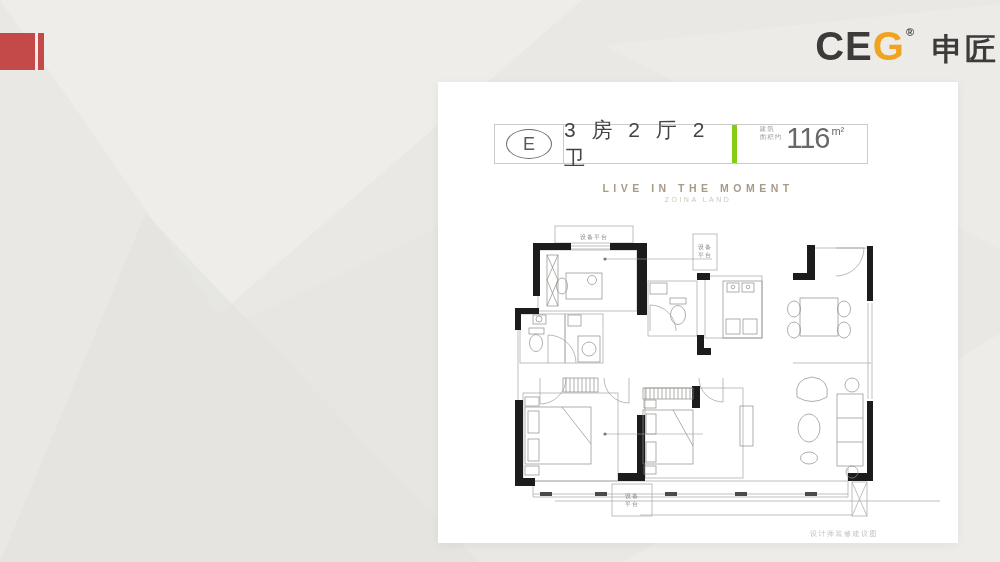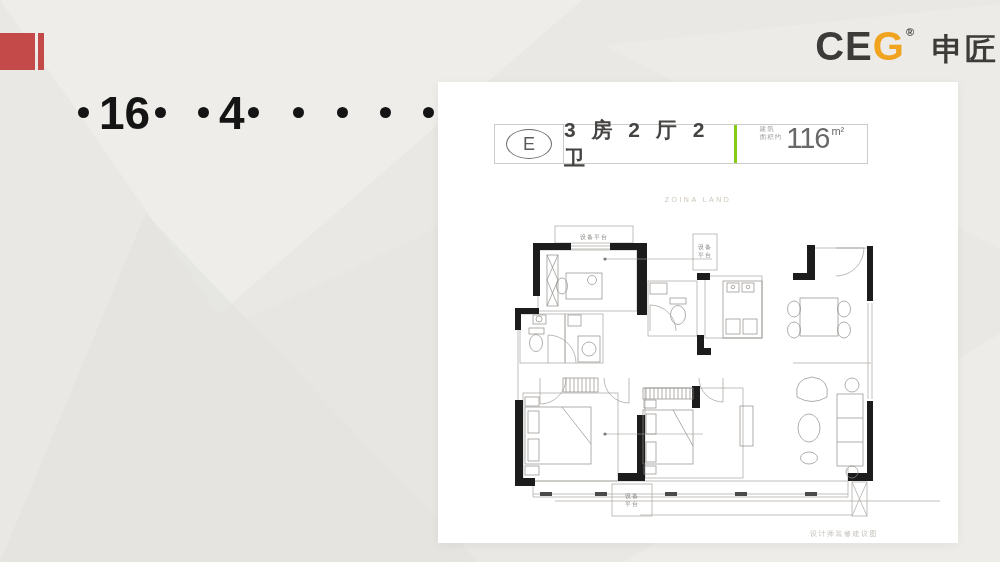--- a/index.html
+++ b/index.html
@@ -29,21 +29,21 @@
   
   .dots-row{position:absolute;left:0;top:0;width:460px;height:140px;}
   .row-dot{position:absolute;top:107px;width:11px;height:11px;border-radius:50%;background:#141414;}
   .row-num{position:absolute;top:90px;font-size:46px;line-height:46px;font-weight:600;color:#141414;letter-spacing:0;}
 
   
   .card{position:absolute;left:438px;top:82px;width:520px;height:461px;background:#ffffff;box-shadow:0 2px 10px rgba(0,0,0,.05);}
   .unit-header{position:absolute;left:56px;top:42px;width:374px;height:40px;border:1px solid #cbcbc9;display:flex;box-sizing:border-box;background:#fff;}
   .cell-e{width:68px;border-right:1px solid #cbcbc9;display:flex;align-items:center;justify-content:center;}
   .e-ellipse{width:44px;height:28px;border:1.2px solid #6b6b69;border-radius:50%;display:flex;align-items:center;justify-content:center;font-size:18px;color:#5a5a58;}
-  .cell-rooms{flex:1;border-right:3px solid #84cc16;display:flex;align-items:center;justify-content:center;font-size:21px;color:#454442;letter-spacing:5px;font-weight:700;}
+  .cell-rooms{flex:1;border-right:5px solid #84cc16;display:flex;align-items:center;justify-content:center;font-size:21px;color:#454442;letter-spacing:5px;font-weight:400;}
   .cell-area{width:130px;display:flex;align-items:flex-start;justify-content:center;padding-bottom:5px;box-sizing:border-box;}
   .area-prefix{display:flex;flex-direction:column;font-size:6.5px;line-height:8px;color:#9a9a98;margin:0 4px 5px 0;letter-spacing:1px;}
   .area-value{font-size:29px;line-height:26px;font-weight:300;color:#68686a;letter-spacing:-1px;}
   .area-unit{font-size:11px;color:#68686a;margin:0 0 1px 2px;}
   .tagline{position:absolute;left:0;top:100px;width:100%;text-align:center;font-size:10.5px;letter-spacing:4.5px;color:#a79a88;font-weight:600;}
   .tagline-sub{position:absolute;left:0;top:114px;width:100%;text-align:center;font-size:7px;letter-spacing:2.5px;color:#cdc5ba;}
   .plan-svg{position:absolute;left:62px;top:136px;}
   .plan-note{position:absolute;right:80px;bottom:4px;font-size:7px;letter-spacing:1.5px;color:#c2beb8;}
 
   .plan-label{font-size:6px;fill:#8a8884;letter-spacing:1px;}
@@ -62,50 +62,39 @@
   <div class="red-main"></div>
   <div class="red-bar"></div>
 
   <div class="logo">
     <span class="latin">CE</span>
       <span class="latin g">G</span>
     <span class="reg">®</span>
     <span class="cn">申匠</span>
   </div>
 
-  <div class="dots-row">
-      <span class="row-dot" style="left: 78px;"></span>
-      <span class="row-num" style="left: 99px;">16</span>
-      <span class="row-dot" style="left: 155px;"></span>
-      <span class="row-dot" style="left: 198px;"></span>
-      <span class="row-num" style="left: 219px;">4</span>
-      <span class="row-dot" style="left: 248px;"></span>
-      <span class="row-dot" style="left: 293px;"></span>
-      <span class="row-dot" style="left: 337px;"></span>
-      <span class="row-dot" style="left: 380px;"></span>
-      <span class="row-dot" style="left: 423px;"></span>
-    </div>
 
   <div class="card">
 
     <div class="unit-header">
       <div class="cell-e">
         <div class="e-ellipse">E</div>
       </div>
       <div class="cell-rooms">3 房 2 厅 2 卫</div>
       <div class="cell-area">
         <span class="area-prefix">
           <span>建筑</span>
           <span>面积约</span>
         </span>
         <span class="area-value">116</span>
         <span class="area-unit">m²</span>
       </div>
     </div>
 
+    <div class="tagline">LIVE IN THE MOMENT</div>
     <div class="tagline-sub">ZOINA LAND</div>
 
     <svg class="plan-svg" width="440" height="320" viewBox="0 0 440 320">
 
       <g stroke="#b2afab" stroke-width="0.8" fill="none">
         <rect x="55" y="8" width="78" height="17"></rect>
         <rect x="193" y="16" width="24" height="36"></rect>
         <rect x="38" y="32" width="99" height="61"></rect>
         <rect x="20" y="96" width="45" height="49"></rect>
         <rect x="65" y="96" width="38" height="49"></rect>

